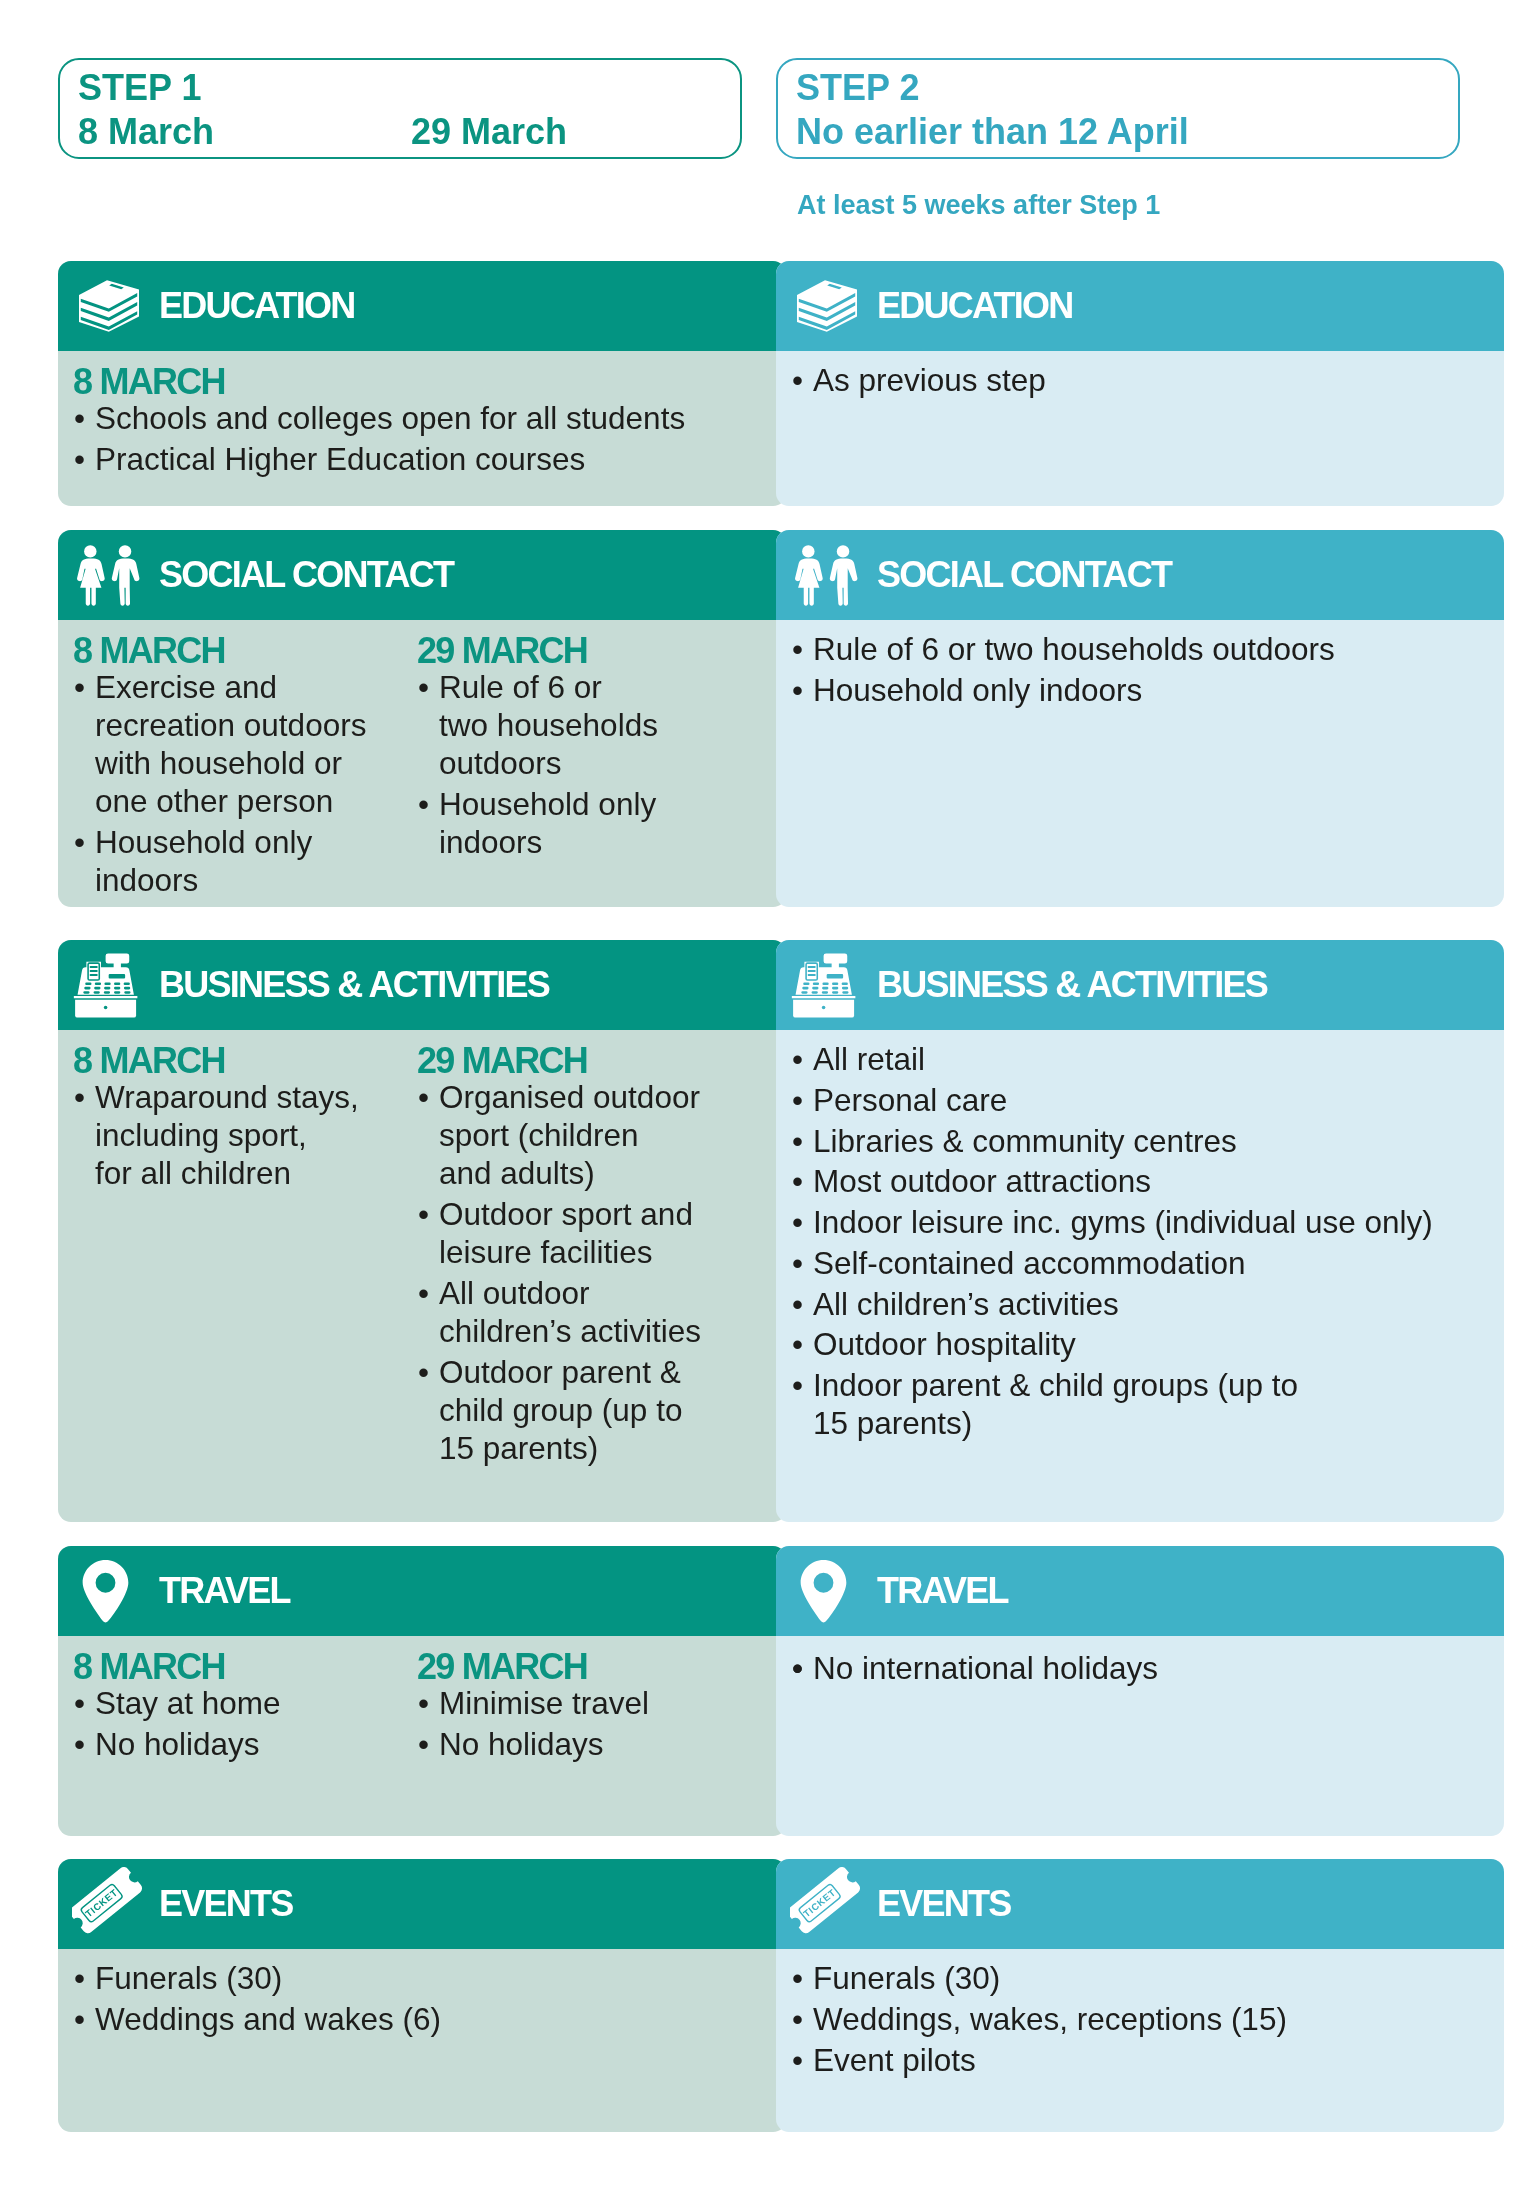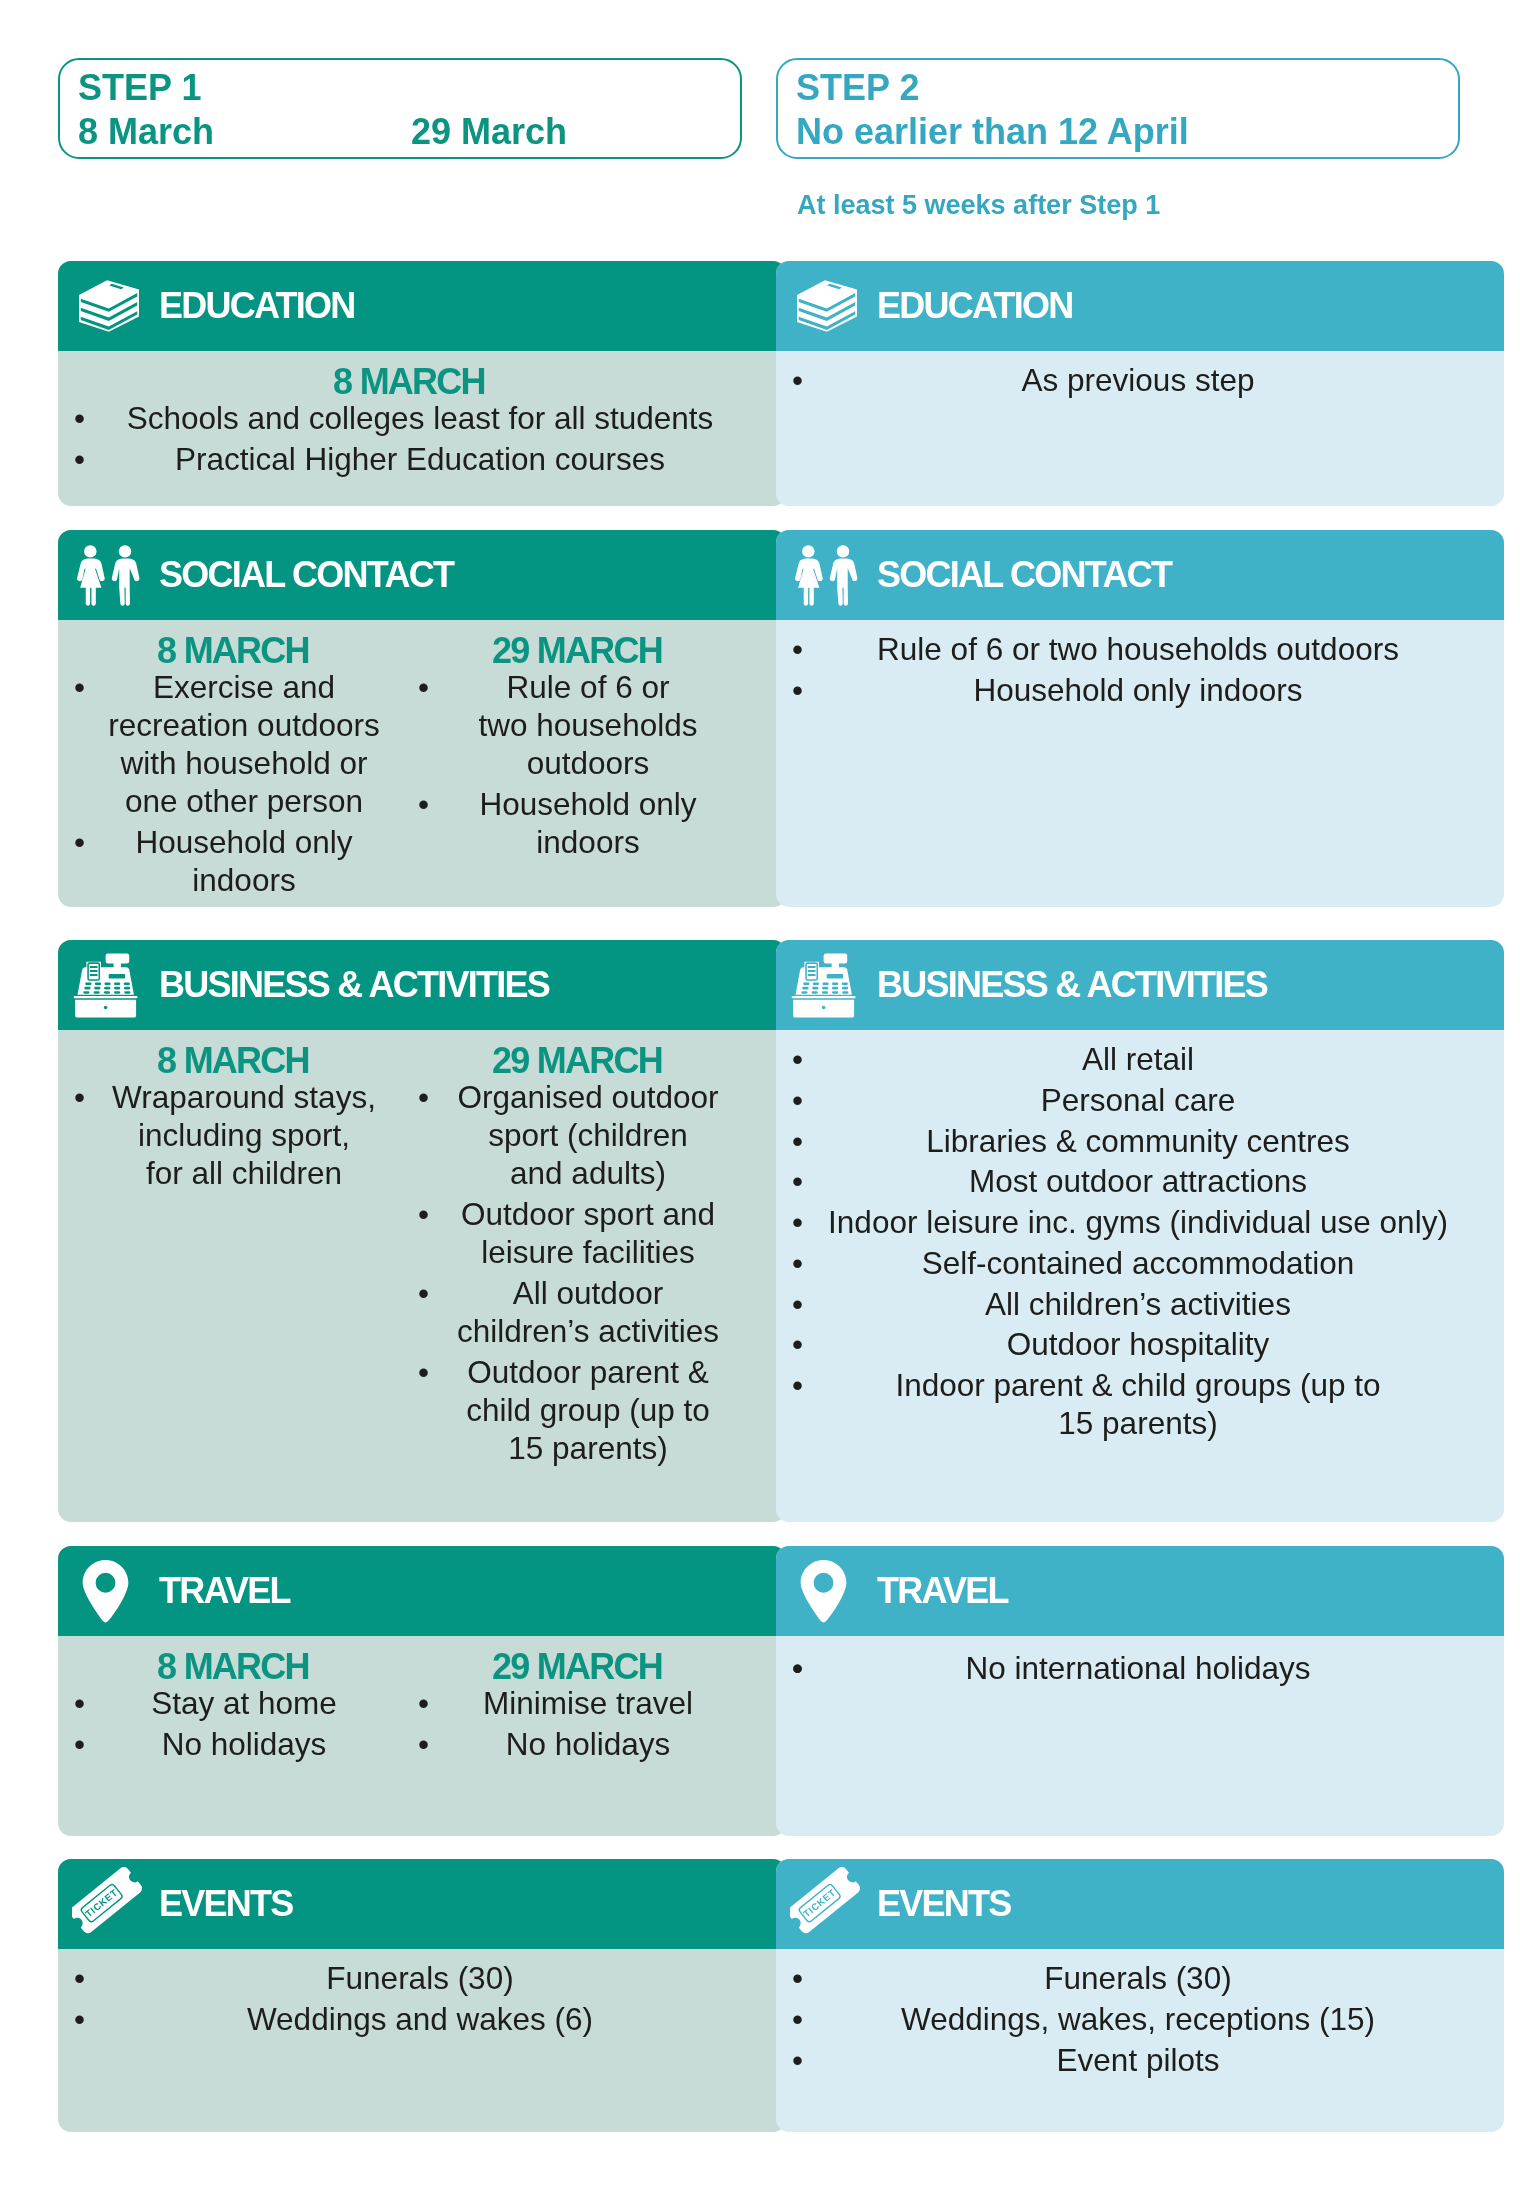--- a/index.html
+++ b/index.html
@@ -1,19 +1,19 @@
 <!DOCTYPE html>
 <html><head>
 <meta charset="utf-8">
 <title>COVID-19 response roadmap – Step 1 and Step 2</title>
 <style>
   html,body{margin:0;padding:0;background:#ffffff;}
   body{width:1520px;height:2192px;position:relative;overflow:hidden;
        font-family:"Liberation Sans",sans-serif;}
-  .page{position:absolute;left:0;top:0;width:1520px;height:2192px;background:#ffffff;text-align:center;}
+  .page{position:absolute;left:0;top:0;width:1520px;height:2192px;background:#ffffff;}
 
   .step-pill{position:absolute;top:58px;height:101px;box-sizing:border-box;
              border:2.5px solid;border-radius:21px;background:#ffffff;}
   .sp-title{position:absolute;left:18px;top:7px;font-size:36px;font-weight:bold;white-space:nowrap;line-height:42px;}
   .sp-date-a{position:absolute;left:18px;top:51px;font-size:36px;font-weight:bold;white-space:nowrap;line-height:42px;}
   .sp-date-b{position:absolute;left:351px;top:51px;font-size:36px;font-weight:bold;white-space:nowrap;line-height:42px;}
   .note{position:absolute;font-size:27px;font-weight:bold;white-space:nowrap;line-height:36px;}
 
   .card{position:absolute;border-radius:13px;overflow:hidden;padding-left:44px;}
   .card-hdr{position:absolute;left:0;top:0;right:0;height:90px;}
@@ -46,21 +46,21 @@
           <svg width="60" height="56" viewBox="2.3 0.8 57.2 49.2">
             <path fill="#fff" fill-rule="evenodd" d="M29.0 0.8 L59.5 9.7 L30.7 24.4 L2.3 15.0 Z M2.3 15.0 L30.7 24.4 L59.5 9.7 L59.5 35.3 L30.7 50.0 L2.3 40.6 Z M4.0 18.4 L30.7 27.8 L57.8 13.1 L57.8 16.3 L30.7 31.0 L4.0 21.6 Z M4.0 27.0 L30.7 36.4 L57.8 21.7 L57.8 24.9 L30.7 39.6 L4.0 30.2 Z M4.0 35.6 L30.7 45.0 L57.8 30.3 L57.8 33.5 L30.7 48.2 L4.0 38.8 Z M33.5 4.2 L45.0 7.8 L42.6 9.4 L31.1 5.8 Z"></path>
           </svg>
         </div>
     <div class="card-title">EDUCATION</div>
   </div>
   <div class="card-body">
     <div class="grp" style="left:15px;top:13px;width:672px;">
       <div class="grp-head" style="color:#0b9481;">8 MARCH</div>
       <ul class="bl">
-            <li><span class="bul">•</span><span>Schools and colleges least for all students</span></li>
+            <li><span class="bul">•</span><span>Schools and colleges open for all students</span></li>
             <li><span class="bul">•</span><span>Practical Higher Education courses</span></li>
           </ul>
     </div>
   </div>
 </div>
 <div class="card" style="left:58px;top:530px;width:684px;height:377px;background:#c7dcd6;">
   <div class="card-hdr" style="background:#039482;">
     <div class="card-icon" style="left:19px;">
           <svg width="63" height="77" viewBox="3.2 0.4 60.6 59.6">
             <g fill="#fff">

